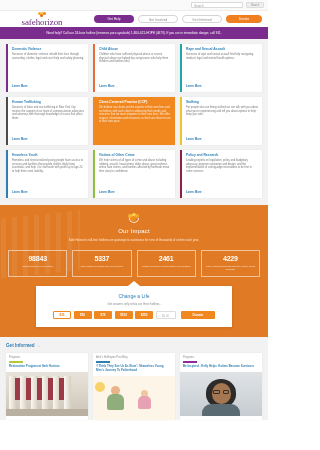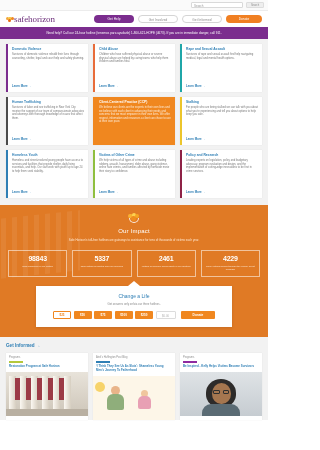--- a/index.html
+++ b/index.html
@@ -25,21 +25,21 @@
   .search-go {
     width: 18px; height: 6.5px; background: #eeeeee; border:1px solid #ddd; border-radius:1px;
     font-size:2.6px; color:#8c8c8c; text-align:center; line-height:6.5px; overflow:hidden;
   }
 
   
   .masthead {
     height: 16px; background: #ffffff; display:flex; align-items:center;
     padding: 0 6px; position: relative;
   }
-  .logo { display:flex; flex-direction:row; align-items:center; width:72px; }
+  .logo { display:flex; flex-direction:column; align-items:center; width:72px; }
   .logo-flower { position:relative; width:8px; height:6px; margin-bottom:-1px; }
   .logo-flower span { position:absolute; width:3.2px; height:3.2px; border-radius:50%; }
   .lf1 { background:#f3a53b; left:0; top:0.4px; }
   .lf2 { background:#f5c842; left:2.4px; top:0; }
   .lf3 { background:#ef8321; left:4.6px; top:0.6px; }
   .lf4 { background:#e8690f; left:2.2px; top:2.6px; }
   .logo-text {
     font-family:"Liberation Serif", serif; font-size:9px; color:#6b2d79;
     letter-spacing:-0.1px; line-height:10px; font-weight:400;
   }

